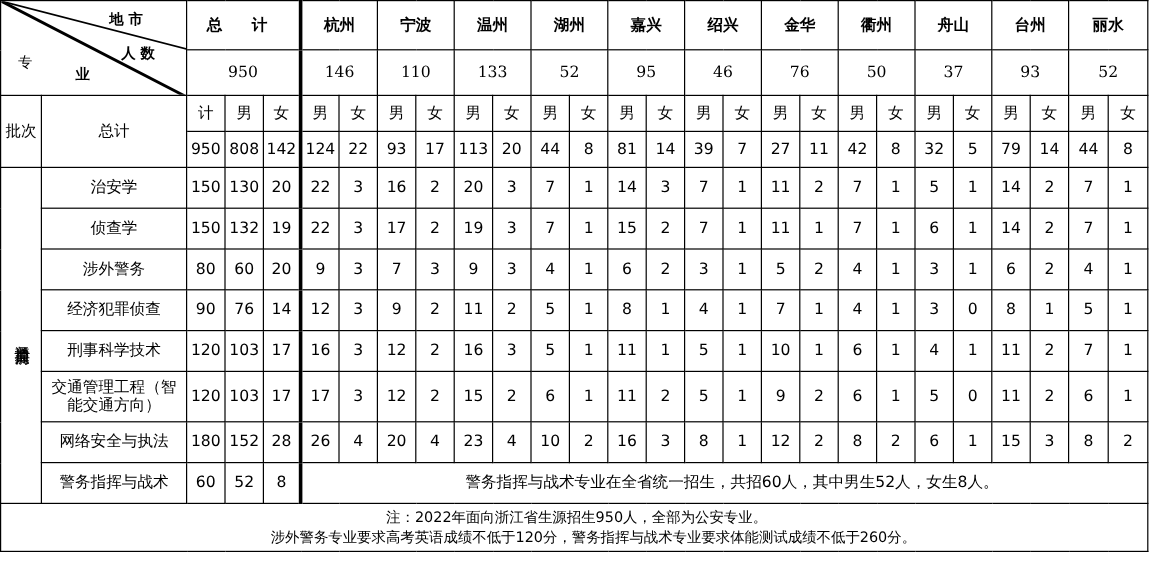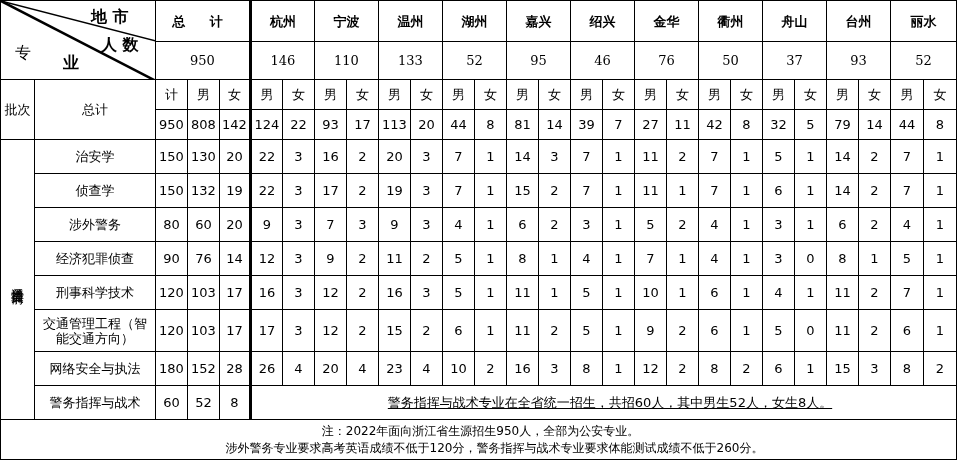--- a/index.html
+++ b/index.html
@@ -5,24 +5,24 @@
   html, body { margin:0; padding:0; background:#ffffff; }
   body { width:958px; height:475px; overflow:hidden; font-family:"DejaVu Sans", sans-serif; color:#000; }
   table.main { border-collapse:collapse; table-layout:fixed; width:957px; margin:0; position:absolute; left:0; top:0; }
   table.main td { border:1px solid #000; text-align:center; vertical-align:middle; padding:0; font-size:13px; line-height:15px; overflow:hidden; }
   .city-name { font-weight:bold; font-size:17px; font-family:"DejaVu Serif", serif; }
   .total-name { font-weight:bold; font-size:17px; font-family:"DejaVu Serif", serif; letter-spacing:10px; }
   .city-total { font-size:15px; font-family:"DejaVu Serif", serif; }
   .thick-l { border-left:3px solid #000 !important; }
   .diag { position:relative; }
   .diag svg { position:absolute; left:0; top:0; }
-  .diag .lbl { position:absolute; font-weight:bold; font-size:16px; font-family:"DejaVu Serif", serif; }
+  .diag .lbl { position:absolute; font-weight:bold; font-size:12px; font-family:"DejaVu Serif", serif; }
   .batch { writing-mode:vertical-rl; text-orientation:upright; font-size:13px; letter-spacing:1px; }
   .note-cell { text-align:center; padding-left:4px !important; font-size:12px !important; line-height:17px !important; }
-  .span-note { text-align:left; padding-left:12px !important; font-size:13px !important;text-decoration:underline; }
+  .span-note { text-align:left; padding-left:12px !important; font-size:13px !important; }
   .major { font-size:13px; padding:0 4px !important; }
 </style>
 </head>
 <body>
 
 <table class="main">
   <colgroup>
     <col style="width:34px">
       <col style="width:121px">
     <col style="width:32px">

